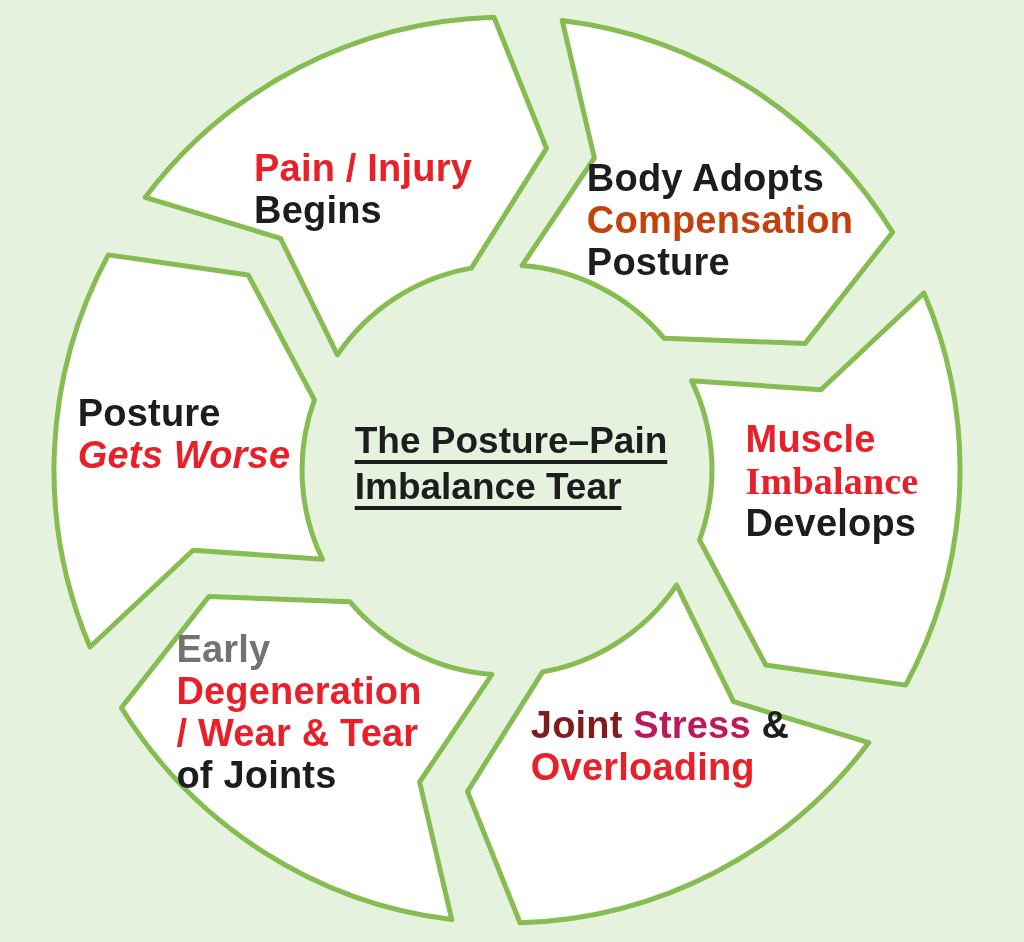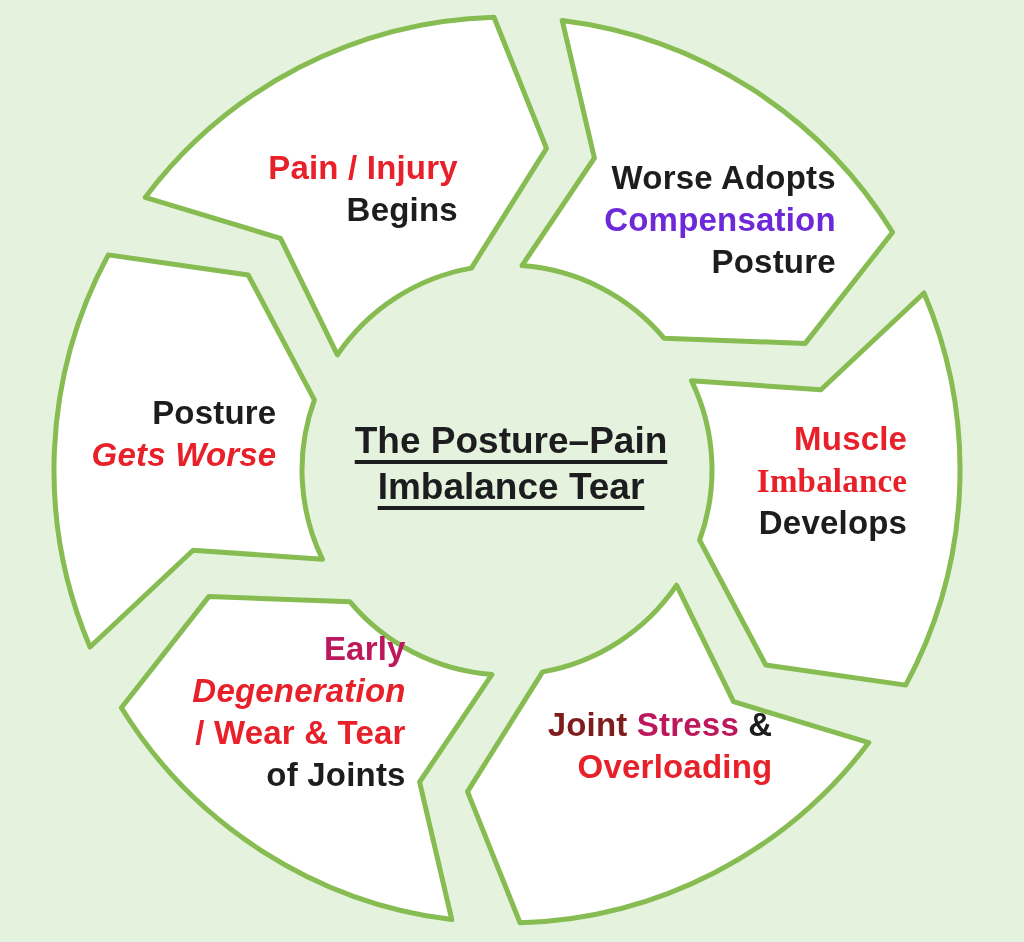--- a/index.html
+++ b/index.html
@@ -16,31 +16,31 @@
     overflow: hidden;
   }
   #ring-svg {
     position: absolute;
     left: 0;
     top: 0;
   }
   .seg-label {
     position: absolute;
     transform: translate(-50%, -50%);
-    text-align: right;
+    text-align: left;
     font-weight: 700;
-    font-size: 33px;
+    font-size: 38px;
     line-height: 42px;
     letter-spacing: 0.2px;
     white-space: nowrap;
   }
   .diagram-title {
     position: absolute;
     transform: translate(-50%, -50%);
-    text-align: center;
+    text-align: left;
     font-weight: 700;
     font-size: 37px;
     line-height: 46px;
     white-space: nowrap;
   }
   .diagram-title .tline {
     display: block;
     text-decoration: underline;
     text-decoration-thickness: 4px;
     text-underline-offset: 7px;
@@ -62,36 +62,36 @@
 
   <div class="diagram-title" style="left: 511px; top: 464px; color: rgb(29, 29, 31);">
     <span class="tline">The Posture–Pain</span>
     <span class="tline">Imbalance Tear</span>
   </div>
 <div class="seg-label" style="left: 363px; top: 189px;">
       <div><span style="color: rgb(232, 32, 42);">Pain / Injury</span></div>
       <div><span style="color: rgb(29, 29, 31);">Begins</span></div>
     </div>
     <div class="seg-label" style="left: 720px; top: 220px;">
-      <div><span style="color: rgb(29, 29, 31);">Worse Adopts</span></div>
-      <div><span style="color: #6d28d9;">Compensation</span></div>
+      <div><span style="color: rgb(29, 29, 31);">Body Adopts</span></div>
+      <div><span style="color: #c2410c;">Compensation</span></div>
       <div><span style="color: rgb(29, 29, 31);">Posture</span></div>
     </div>
     <div class="seg-label" style="left: 832px; top: 481px;">
       <div><span style="color: rgb(232, 32, 42);">Muscle</span></div>
       <div><span style="color: rgb(232, 32, 42); font-family: Liberation Serif, serif;">Imbalance</span></div>
       <div><span style="color: rgb(29, 29, 31); margin-top: 20px;">Develops</span></div>
     </div>
     <div class="seg-label" style="left: 660px; top: 746px;">
       <div><span style="color: #7f1d1d;">Joint </span><span style="color: #be185d;">Stress</span><span style="color: rgb(29, 29, 31);"> &amp;</span></div>
       <div><span style="color: rgb(232, 32, 42);">Overloading</span></div>
     </div>
     <div class="seg-label" style="left: 299px; top: 712px;">
-      <div><span style="color: #be185d;">Early</span></div>
-      <div><span style="color: rgb(232, 32, 42); font-style: italic;">Degeneration</span></div>
+      <div><span style="color: #737373;">Early</span></div>
+      <div><span style="color: rgb(232, 32, 42);">Degeneration</span></div>
       <div><span style="color: rgb(232, 32, 42);">/ Wear &amp; Tear</span></div>
       <div><span style="color: rgb(29, 29, 31);">of Joints</span></div>
     </div>
     <div class="seg-label" style="left: 184px; top: 434px;">
       <div><span style="color: rgb(29, 29, 31);">Posture</span></div>
       <div><span style="color: rgb(232, 32, 42); font-style: italic;">Gets Worse</span></div>
     </div>
   </div>
 
 </body></html>

